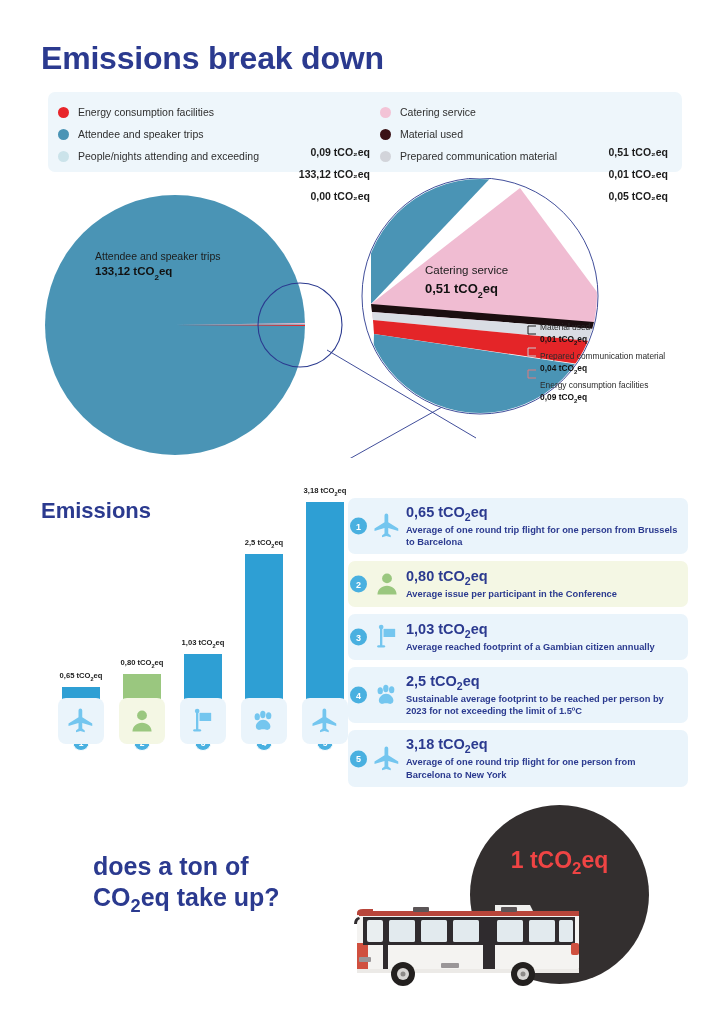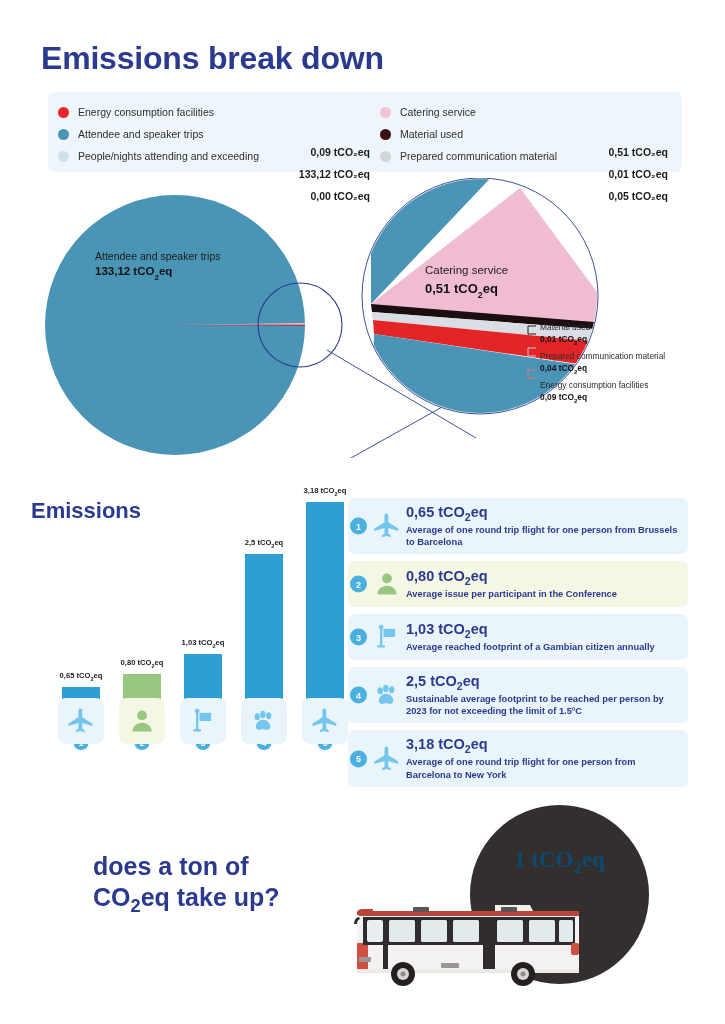--- a/index.html
+++ b/index.html
@@ -36,21 +36,21 @@
     font-size:10.5px;font-weight:bold;color:#1c1c1c;white-space:nowrap;margin-top:40px;
   }
   .legend-col.right .legend-val{right:4px;}
   sub{font-size:73%;}
 
   
   .pie-area{position:absolute;left:0;top:178px;width:725px;height:280px;}
 
   
   .cmp-title{
-    position:absolute;left:31px;top:498px;width:190px;
+    position:absolute;left:41px;top:498px;width:190px;
     font-size:22px;font-weight:bold;color:#2b3a8f;line-height:1.18;
   }
   .bars{position:absolute;left:40px;top:480px;width:310px;height:300px;}
   .bar{position:absolute;bottom:38px;width:38px;}
   .bar-rect{width:100%;height:100%;}
   .bar-cap{
     position:absolute;left:50%;transform:translateX(-50%);
     bottom:100%;margin-bottom:5px;
     font-size:7.6px;font-weight:bold;color:#1c1c1c;white-space:nowrap;
   }
@@ -90,21 +90,21 @@
   .question{
     position:absolute;left:93px;top:851px;width:240px;
     font-size:25px;font-weight:bold;color:#2b3a8f;line-height:1.22;
   }
   .ton-circle{
     position:absolute;left:470px;top:805px;width:179px;height:179px;
     border-radius:50%;background:#332f2f;
   }
   .ton-label{
     position:absolute;left:470px;top:847px;width:179px;text-align:center;
-    color:#0c4a6e;font-size:23px;font-weight:bold;font-family:Liberation Serif, serif;
+    color:#ef4444;font-size:23px;font-weight:bold;
   }
   .bus{position:absolute;left:345px;top:885px;width:300px;height:110px;}
 </style>
 </head>
 <body>
 
 <div class="page">
 
   <div class="title">Emissions break down</div>
 

